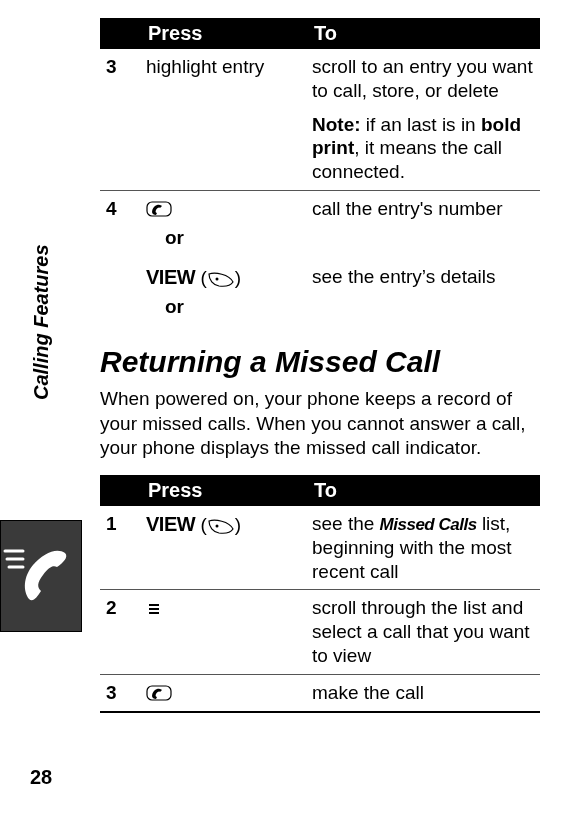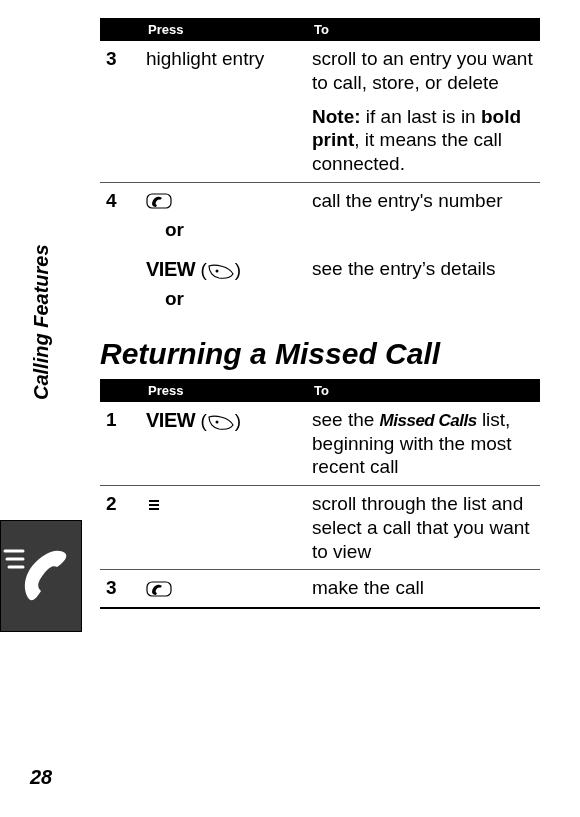--- a/index.html
+++ b/index.html
@@ -42,21 +42,21 @@
   .side-badge svg { display:block; }
   table.press-to {
     border-collapse: collapse;
     width: 100%;
     margin-bottom: 8px;
   }
   table.press-to thead th {
     background: #000;
     color: #fff;
     font-weight: bold;
-    font-size: 13px;
+    font-size: 20px;
     text-align: left;
     padding: 4px 8px;
   }
   table.press-to tbody td {
     vertical-align: top;
     padding: 6px 6px;
     font-size: 19px;
     line-height: 1.25;
   }
   table.press-to tbody tr.ruled td {
@@ -99,21 +99,20 @@
     font-weight: bold;
     margin-left: 19px;
     display:block;
     padding: 4px 0;
   }
   .page-number {
     position: absolute;
     left: 30px;
     bottom: 28px;
     font-weight: bold;
-    font-style: italic;
     font-size: 20px;
     text-align: center;
   }
 
   
   svg.inline { vertical-align: -3px; }
 </style>
 </head>
 <body>
 
@@ -177,20 +176,21 @@
           <span class="indent-or">or</span>
         </td>
         <td class="to-col">see the entry’s details</td>
       </tr>
 
     </tbody>
   </table>
 
   <div class="section-title">Returning a Missed Call</div>
 
+  <div class="body-text">When powered on, your phone keeps a record of your missed calls. When you cannot answer a call, your phone displays the missed call indicator.</div>
 
   <table class="press-to">
     <thead>
       <tr>
         <th style="width:24px;"></th>
         <th class="press-col">Press</th>
         <th class="to-col">To</th>
       </tr>
     </thead>
     <tbody>

